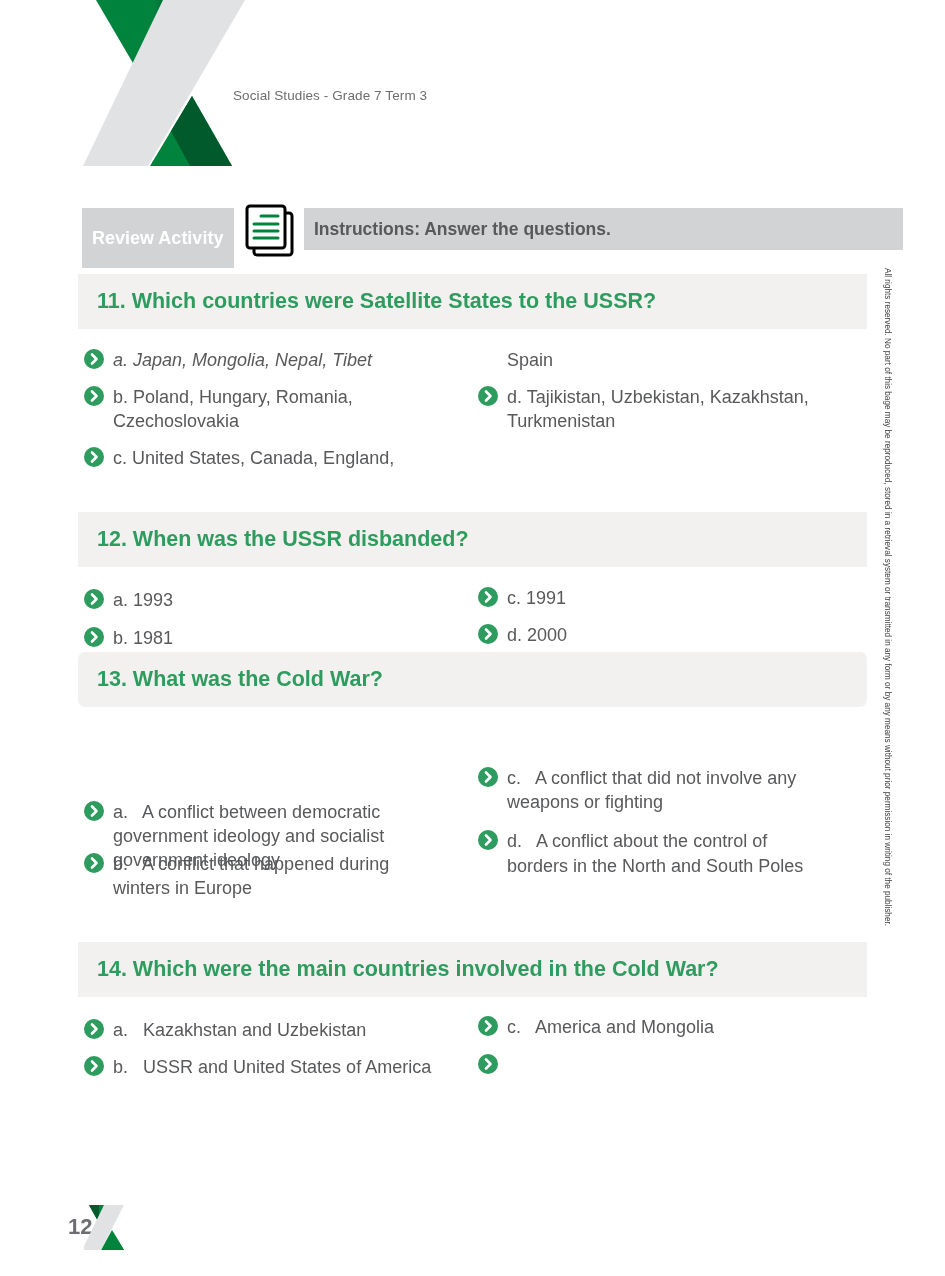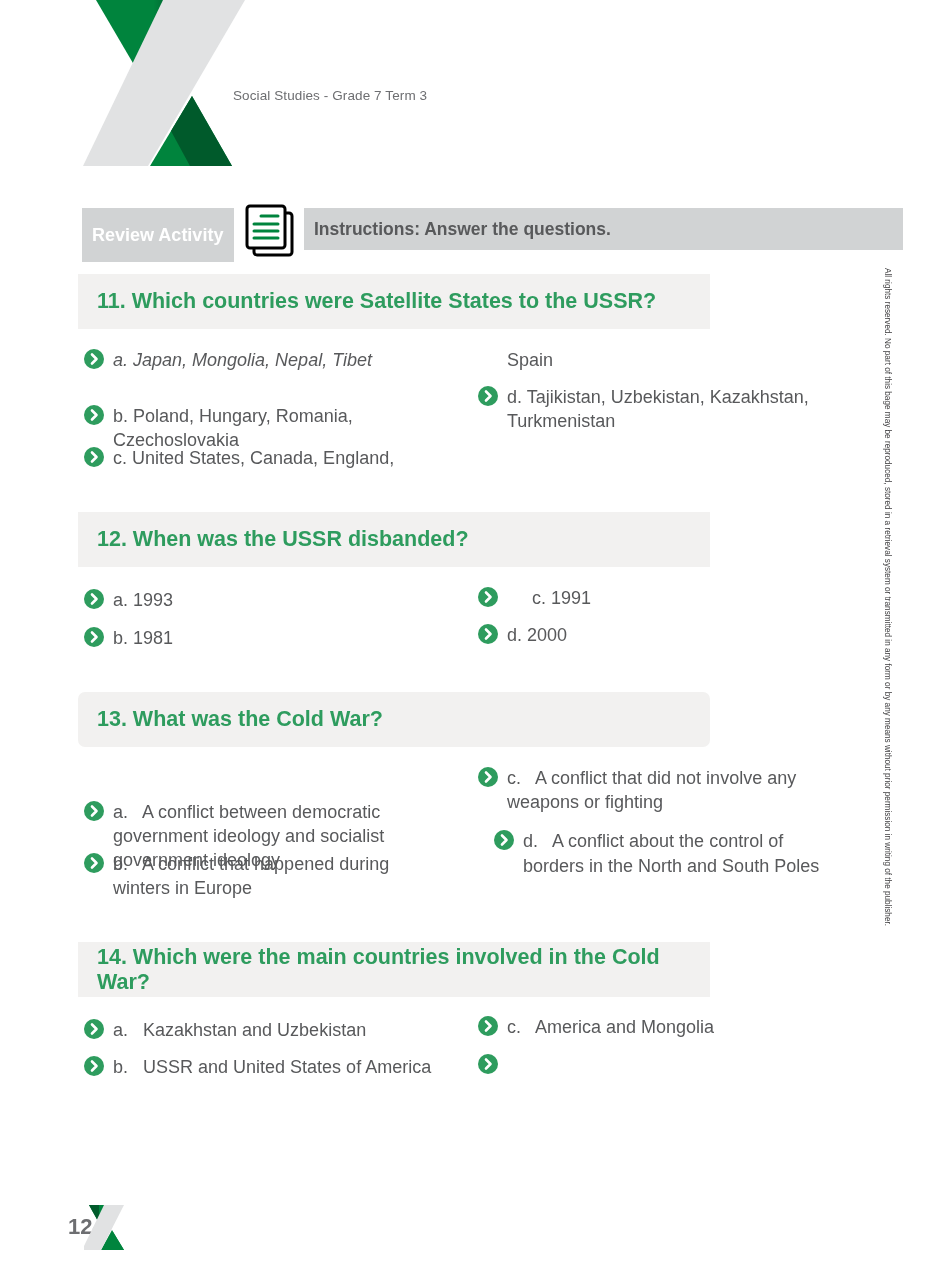--- a/index.html
+++ b/index.html
@@ -10,34 +10,34 @@
       color: #58595b;
     }
     .abs { position: absolute; }
 
     
     #header-logo { left: 80px; top: 0; width: 170px; height: 170px; }
     #subject-line { left: 233px; top: 88px; font-size: 13.5px; color: #6d6e71; letter-spacing: 0.1px; }
 
     
     #review-tab {
-      left: 82px; top: 208px; width: 152px; height: 54px;
+      left: 82px; top: 208px; width: 152px; height: 60px;
       background: #d1d3d4; color: #ffffff; font-weight: bold; font-size: 18px;
       display: flex; align-items: center; padding-left: 10px; box-sizing: border-box;
     }
     #activity-icon { left: 244px; top: 203px; width: 52px; height: 56px; }
     #instructions-bar {
       left: 304px; top: 208px; width: 599px; height: 42px;
       background: #d1d3d4; color: #58595b; font-weight: bold; font-size: 17.5px;
       display: flex; align-items: center; padding-left: 10px; box-sizing: border-box;
     }
 
     
     .q-header {
-      position: absolute; left: 78px; width: 632px; height: 55px;
+      position: absolute; left: 78px; width: 789px; height: 55px;
       background: #f2f1f0; color: #2e9c5e; font-weight: bold; font-size: 21.5px;
       display: flex; align-items: center; padding-left: 19px; box-sizing: border-box;
     }
 
     
     .opt {
       position: absolute; display: flex; align-items: flex-start;
       font-size: 18px; line-height: 24px; color: #58595b;
     }
     .opt .bullet {
@@ -89,21 +89,21 @@
 <div id="instructions-bar" class="abs">Instructions: Answer the questions.</div>
 
 <div class="q-header" style="top:274px;">11.  Which countries were Satellite States to the USSR?</div>
 <div class="opt" style="left:84px; top:348px;font-style:italic;">
   <svg class="bullet" viewBox="0 0 20 20">
       <circle cx="10" cy="10" r="10" fill="#2e9c5e"></circle>
       <polyline points="8,5.5 12.5,10 8,14.5" fill="none" stroke="#fff" stroke-width="2.6" stroke-linecap="round" stroke-linejoin="round"></polyline>
     </svg>
   <span class="txt">a. Japan, Mongolia, Nepal, Tibet</span>
 </div>
-<div class="opt" style="left:84px; top:404px;">
+<div class="opt" style="left:84px; top:385px;">
   <svg class="bullet" viewBox="0 0 20 20">
       <circle cx="10" cy="10" r="10" fill="#2e9c5e"></circle>
       <polyline points="8,5.5 12.5,10 8,14.5" fill="none" stroke="#fff" stroke-width="2.6" stroke-linecap="round" stroke-linejoin="round"></polyline>
     </svg>
   <span class="txt">b. Poland, Hungary, Romania,
 Czechoslovakia</span>
 </div>
 <div class="opt" style="left:84px; top:446px;">
   <svg class="bullet" viewBox="0 0 20 20">
       <circle cx="10" cy="10" r="10" fill="#2e9c5e"></circle>
@@ -131,36 +131,36 @@
     </svg>
   <span class="txt">a. 1993</span>
 </div>
 <div class="opt" style="left:84px; top:626px;">
   <svg class="bullet" viewBox="0 0 20 20">
       <circle cx="10" cy="10" r="10" fill="#2e9c5e"></circle>
       <polyline points="8,5.5 12.5,10 8,14.5" fill="none" stroke="#fff" stroke-width="2.6" stroke-linecap="round" stroke-linejoin="round"></polyline>
     </svg>
   <span class="txt">b. 1981</span>
 </div>
-<div class="opt" style="left:478px; top:586px;gap:25px;">
+<div class="opt" style="left:478px; top:586px;">
   <svg class="bullet" viewBox="0 0 20 20">
       <circle cx="10" cy="10" r="10" fill="#2e9c5e"></circle>
       <polyline points="8,5.5 12.5,10 8,14.5" fill="none" stroke="#fff" stroke-width="2.6" stroke-linecap="round" stroke-linejoin="round"></polyline>
     </svg>
   <span class="txt">c. 1991</span>
 </div>
 <div class="opt" style="left:478px; top:623px;">
   <svg class="bullet" viewBox="0 0 20 20">
       <circle cx="10" cy="10" r="10" fill="#2e9c5e"></circle>
       <polyline points="8,5.5 12.5,10 8,14.5" fill="none" stroke="#fff" stroke-width="2.6" stroke-linecap="round" stroke-linejoin="round"></polyline>
     </svg>
   <span class="txt">d. 2000</span>
 </div>
 
-<div class="q-header" style="top:692px;border-radius:7px;">13. What was the Cold War?</div>
+<div class="q-header" style="top:652px;border-radius:7px;">13. What was the Cold War?</div>
 <div class="opt" style="left:84px; top:800px;">
   <svg class="bullet" viewBox="0 0 20 20">
       <circle cx="10" cy="10" r="10" fill="#2e9c5e"></circle>
       <polyline points="8,5.5 12.5,10 8,14.5" fill="none" stroke="#fff" stroke-width="2.6" stroke-linecap="round" stroke-linejoin="round"></polyline>
     </svg>
   <span class="txt">a.   A conflict between democratic
 government ideology and socialist
 government ideology</span>
 </div>
 <div class="opt" style="left:84px; top:852px;">
@@ -172,21 +172,21 @@
 winters in Europe</span>
 </div>
 <div class="opt" style="left:478px; top:766px;">
   <svg class="bullet" viewBox="0 0 20 20">
       <circle cx="10" cy="10" r="10" fill="#2e9c5e"></circle>
       <polyline points="8,5.5 12.5,10 8,14.5" fill="none" stroke="#fff" stroke-width="2.6" stroke-linecap="round" stroke-linejoin="round"></polyline>
     </svg>
   <span class="txt">c.   A conflict that did not involve any
 weapons or fighting</span>
 </div>
-<div class="opt" style="left:494px; top:829px; line-height:25px;">
+<div class="opt" style="left:478px; top:829px; line-height:25px;">
   <svg class="bullet" viewBox="0 0 20 20">
       <circle cx="10" cy="10" r="10" fill="#2e9c5e"></circle>
       <polyline points="8,5.5 12.5,10 8,14.5" fill="none" stroke="#fff" stroke-width="2.6" stroke-linecap="round" stroke-linejoin="round"></polyline>
     </svg>
   <span class="txt">d.   A conflict about the control of
 borders in the North and South Poles</span>
 </div>
 
 <div class="q-header" style="top:942px;">14. Which were the main countries involved in the Cold War?</div>
 <div class="opt" style="left:84px; top:1018px;">

